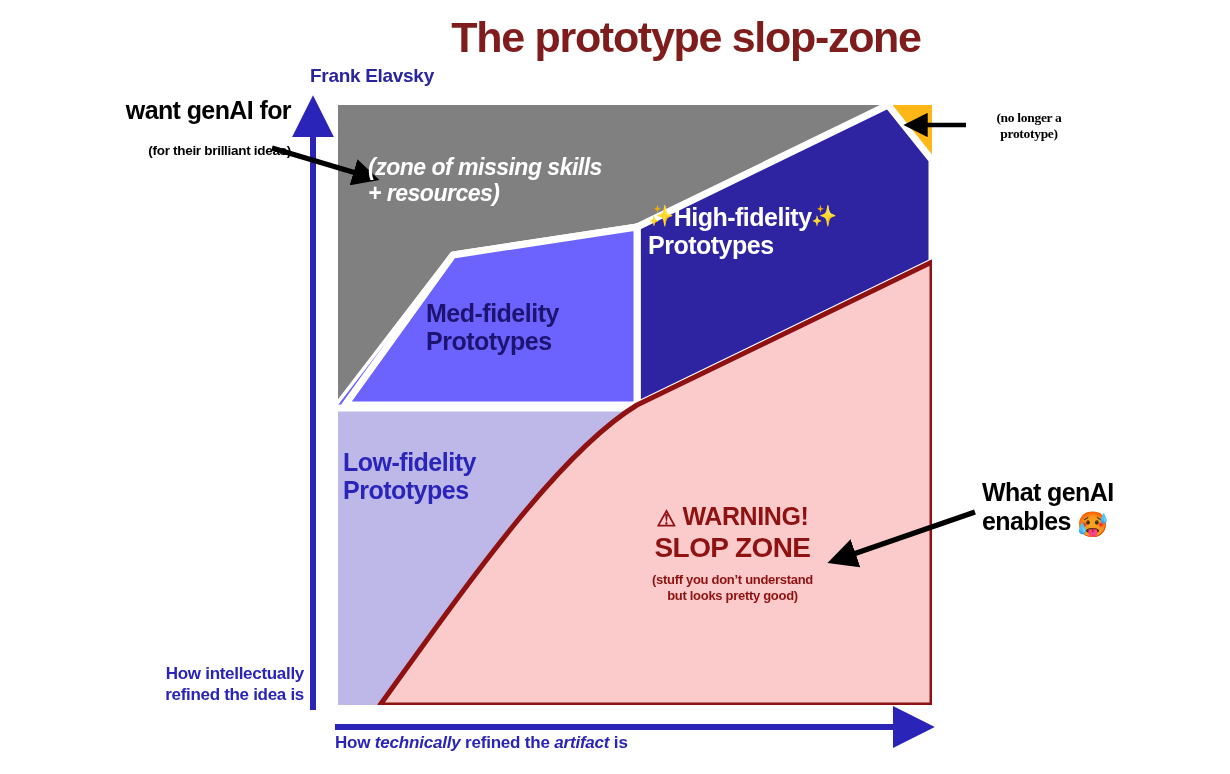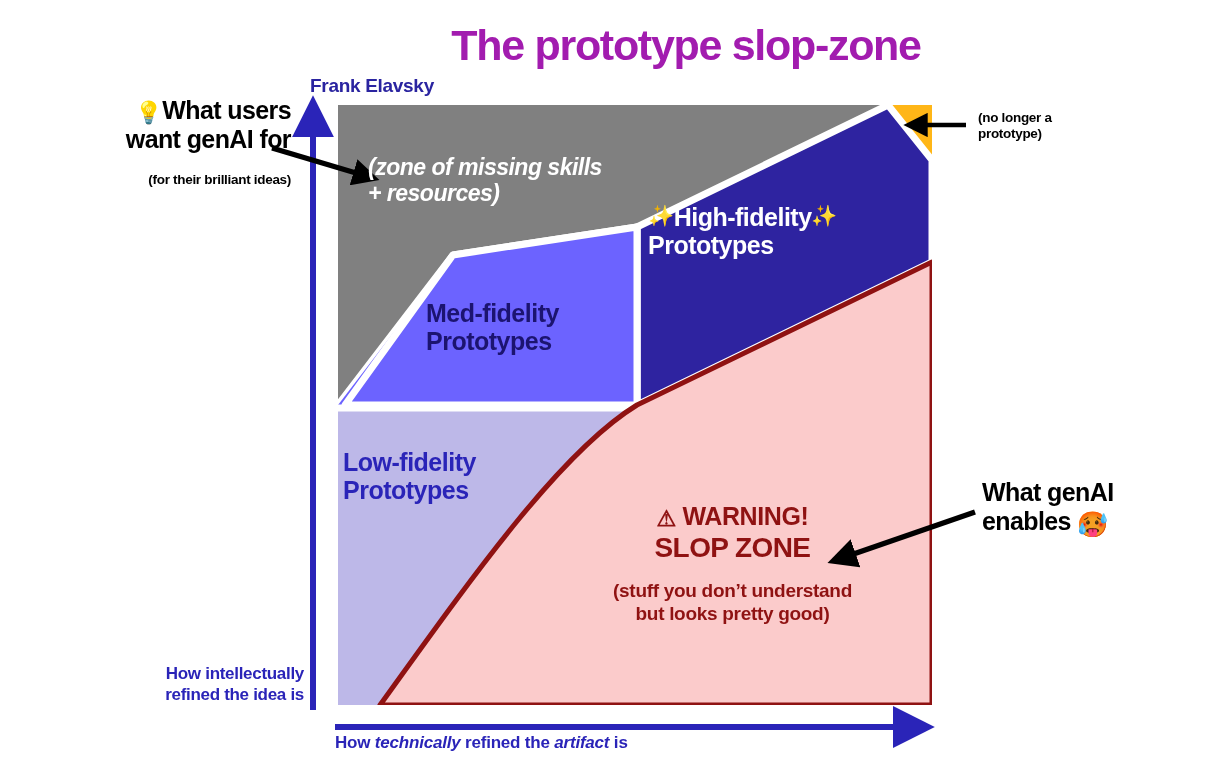--- a/index.html
+++ b/index.html
@@ -31,24 +31,24 @@
   
   .title-block {
     position: absolute;
     left: 306px;
     top: 16px;
     width: 760px;
   }
   .page-title {
     font-size: 43px;
     font-weight: bold;
-    color: #a21caf;
+    color: #7f1d1d;
     letter-spacing: -1.3px;
     line-height: 1.0;
-    margin: 8px;
+    margin: 0;
     white-space: nowrap;
     text-align: center;
   }
   .page-subtitle {
     font-size: 19px;
     font-weight: bold;
     color: #2a24a0;
     letter-spacing: -0.3px;
     margin: 6px 0 0 4px;
     text-align: left;
@@ -79,27 +79,28 @@
     margin-top: 18px;
     letter-spacing: -0.3px;
   }
   .bulb {
     font-size: 22px;
     vertical-align: -1px;
   }
 
   
   #anno-prototype {
-    left: 978px;
+    left: 924px;
     top: 110px;
     width: 210px;
     font-size: 13.5px;
     line-height: 1.2;
     letter-spacing: -0.3px;
-    text-align: left;
+    text-align: center;
+    font-family: Liberation Serif, serif;
   }
 
   
   #anno-enables {
     left: 982px;
     top: 478px;
     width: 230px;
     font-size: 25px;
     line-height: 1.16;
     letter-spacing: -0.6px;
@@ -171,23 +172,23 @@
     letter-spacing: -0.4px;
     white-space: nowrap;
   }
   #warn-block .slop-line {
     font-size: 28px;
     letter-spacing: -0.6px;
     margin-top: 2px;
     white-space: nowrap;
   }
   #warn-block .slop-sub {
-    font-size: 19px;
+    font-size: 13px;
     line-height: 1.2;
-    margin-top: 16px;
+    margin-top: 8px;
     letter-spacing: -0.3px;
   }
   .warn-tri {
     font-size: 22px;
     vertical-align: -1px;
   }
 
   
   .axis-label {
     position: absolute;
@@ -258,21 +259,20 @@
 
     <line x1="975" y1="512" x2="842" y2="558" stroke="#000000" stroke-width="5.5" marker-end="url(#arrowBlack)"></line>
   </svg>
 
   <div class="title-block">
     <div class="page-title">The prototype slop-zone</div>
     <div class="page-subtitle">Frank Elavsky</div>
   </div>
 
   <div class="anno" id="anno-users">
-    <div class="big"><span class="bulb">💡</span><span>What users</span></div>
     <div class="big">want genAI for</div>
     <div class="small">(for their brilliant ideas)</div>
   </div>
 
   <div class="anno" id="anno-prototype">
     <div>(no longer a</div>
     <div>prototype)</div>
   </div>
 
   <div class="anno" id="anno-enables">

